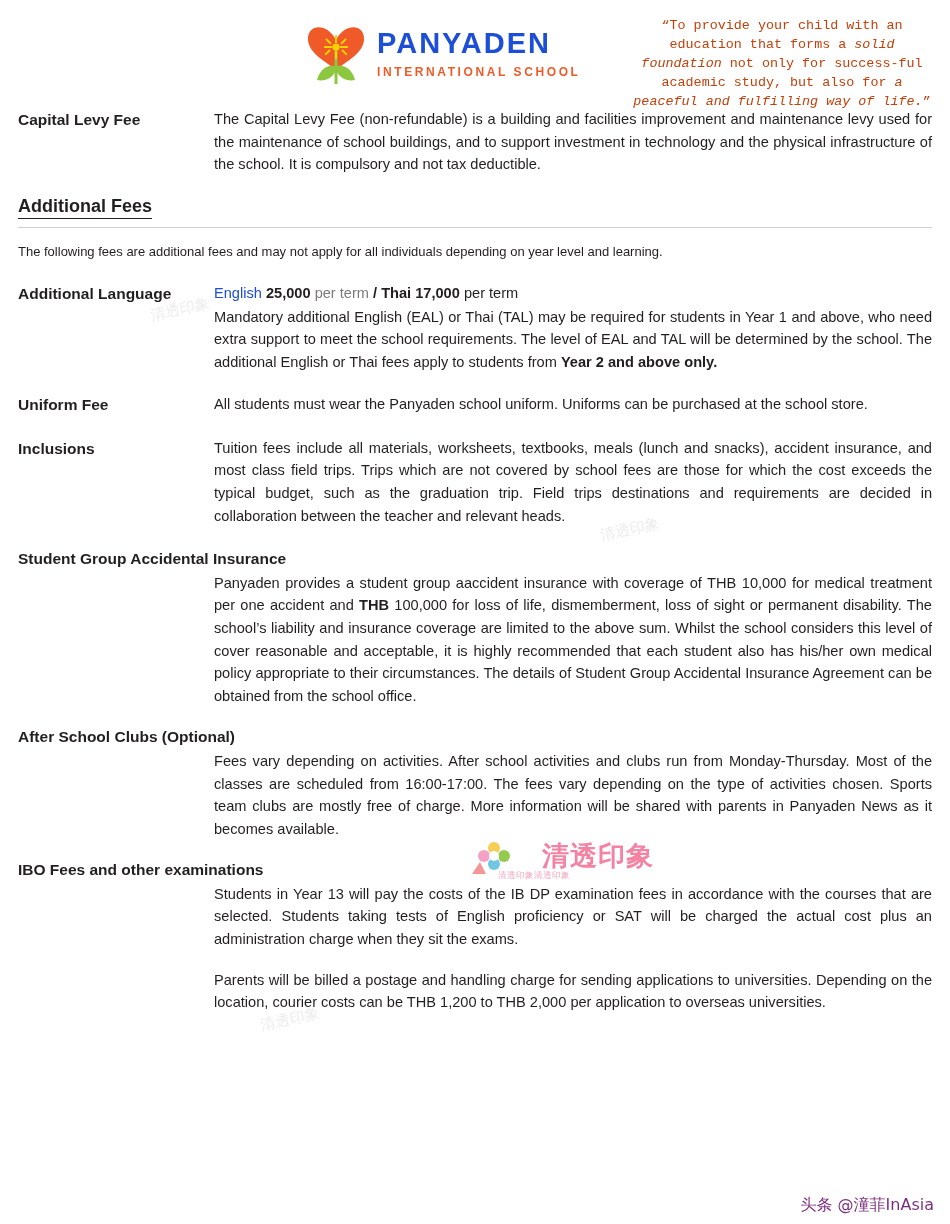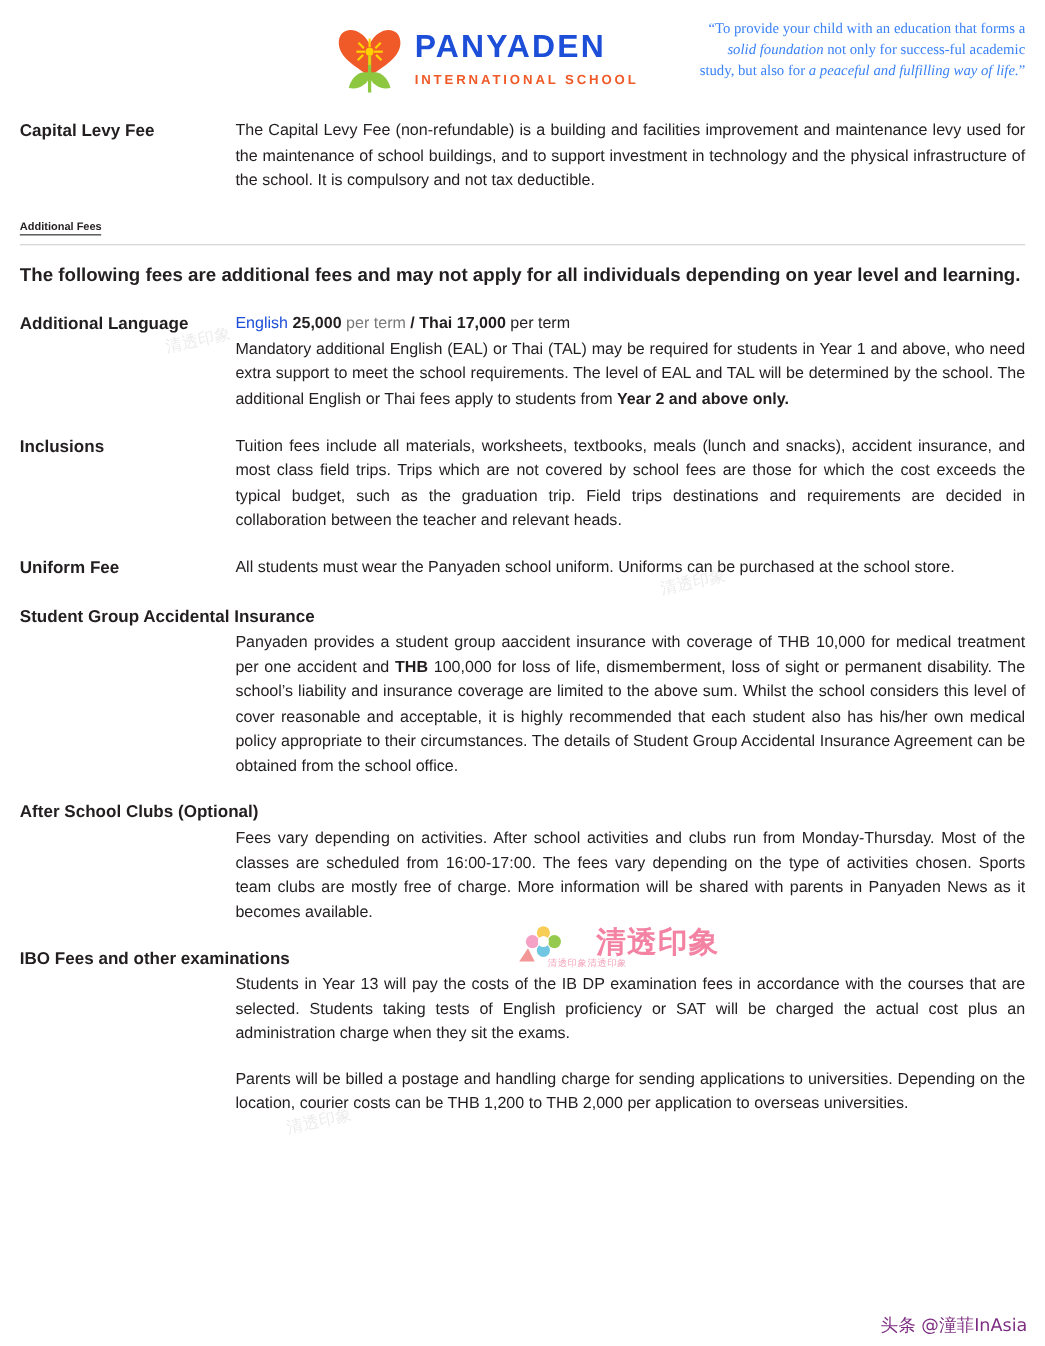--- a/index.html
+++ b/index.html
@@ -52,25 +52,25 @@
     letter-spacing: 2.6px;
     color: #f05a28;
     margin-top: 7px;
     font-weight: bold;
   }
   .quote {
     position: absolute;
     right: 18px;
     top: 16px;
     width: 300px;
-    font-family: Liberation Serif, serif;
+    font-family: Liberation Mono, monospace;
     font-size: 13.4px;
     line-height: 1.42;
-    color: #3b82f6;
-    text-align: right;
+    color: #c2410c;
+    text-align: center;
   }
   .quote i { font-style: italic; }
 
   
   .content {
     padding: 0 18px 0 18px;
   }
   .row {
     display: flex;
     align-items: flex-start;
@@ -95,36 +95,35 @@
   .blockrow { display: block; margin-bottom: 18px; }
   .blockrow .label { width: auto; flex: none; margin-bottom: 1px; }
 
   
   .section-head {
     margin-top: 14px;
     margin-bottom: 8px;
   }
   .section-title {
     display: inline-block;
-    font-size: 10px;
+    font-size: 18px;
     font-weight: bold;
     border-bottom: 1.6px solid #231f20;
     padding-bottom: 1px;
   }
   .hr {
     border: none;
     border-top: 1px solid #cfcfcf;
     margin: 6px 0 14px 0;
   }
   .intro {
-    font-size: 17px;
+    font-size: 13px;
     line-height: 1.55;
     text-align: justify;
     margin-bottom: 20px;
-    font-weight: bold;
   }
 
   .lang-line { margin-bottom: 1px; }
   .lang-en { color: #1d4ed8; }
   .lang-amt { font-weight: bold; margin-top: 12px; }
   .lang-grey { color: #7a7a7a; }
   .bold { font-weight: bold; }
 
   
   .wm-center {
@@ -231,27 +230,27 @@
         <span class="lang-grey">per term</span>
         <span class="bold">/ Thai</span>
         <span class="lang-amt">17,000</span>
         <span>per term</span>
       </div>
       <div><span>Mandatory additional English (EAL) or Thai (TAL) may be required for students in Year 1 and above, who need extra support to meet the school requirements. The level of EAL and TAL will be determined by the school. The additional English or Thai fees apply to students from </span><span class="bold">Year 2 and above only.</span></div>
     </div>
   </div>
 
   <div class="row">
+    <div class="label">Uniform Fee</div>
+    <div class="text">All students must wear the Panyaden school uniform. Uniforms can be purchased at the school store.</div>
+  </div>
+
+  <div class="row">
     <div class="label">Inclusions</div>
     <div class="text">Tuition fees include all materials, worksheets, textbooks, meals (lunch and snacks), accident insurance, and most class field trips. Trips which are not covered by school fees are those for which the cost exceeds the typical budget, such as the graduation trip. Field trips destinations and requirements are decided in collaboration between the teacher and relevant heads.</div>
-  </div>
-
-  <div class="row">
-    <div class="label">Uniform Fee</div>
-    <div class="text">All students must wear the Panyaden school uniform. Uniforms can be purchased at the school store.</div>
   </div>
 
   <div class="blockrow">
     <div class="label">Student Group Accidental Insurance</div>
     <div class="text indent"><span>Panyaden provides a student group aaccident insurance with coverage of THB 10,000 for medical treatment per one accident and </span><span class="bold">THB</span><span> 100,000 for loss of life, dismemberment, loss of sight or permanent disability. The school’s liability and insurance coverage are limited to the above sum. Whilst the school considers this level of cover reasonable and acceptable, it is highly recommended that each student also has his/her own medical policy appropriate to their circumstances. The details of Student Group Accidental Insurance Agreement can be obtained from the school office.</span></div>
   </div>
 
   <div class="blockrow">
     <div class="label">After School Clubs (Optional)</div>
     <div class="text indent">Fees vary depending on activities. After school activities and clubs run from Monday-Thursday. Most of the classes are scheduled from 16:00-17:00. The fees vary depending on the type of activities chosen. Sports team clubs are mostly free of charge. More information will be shared with parents in Panyaden News as it becomes available.</div>

